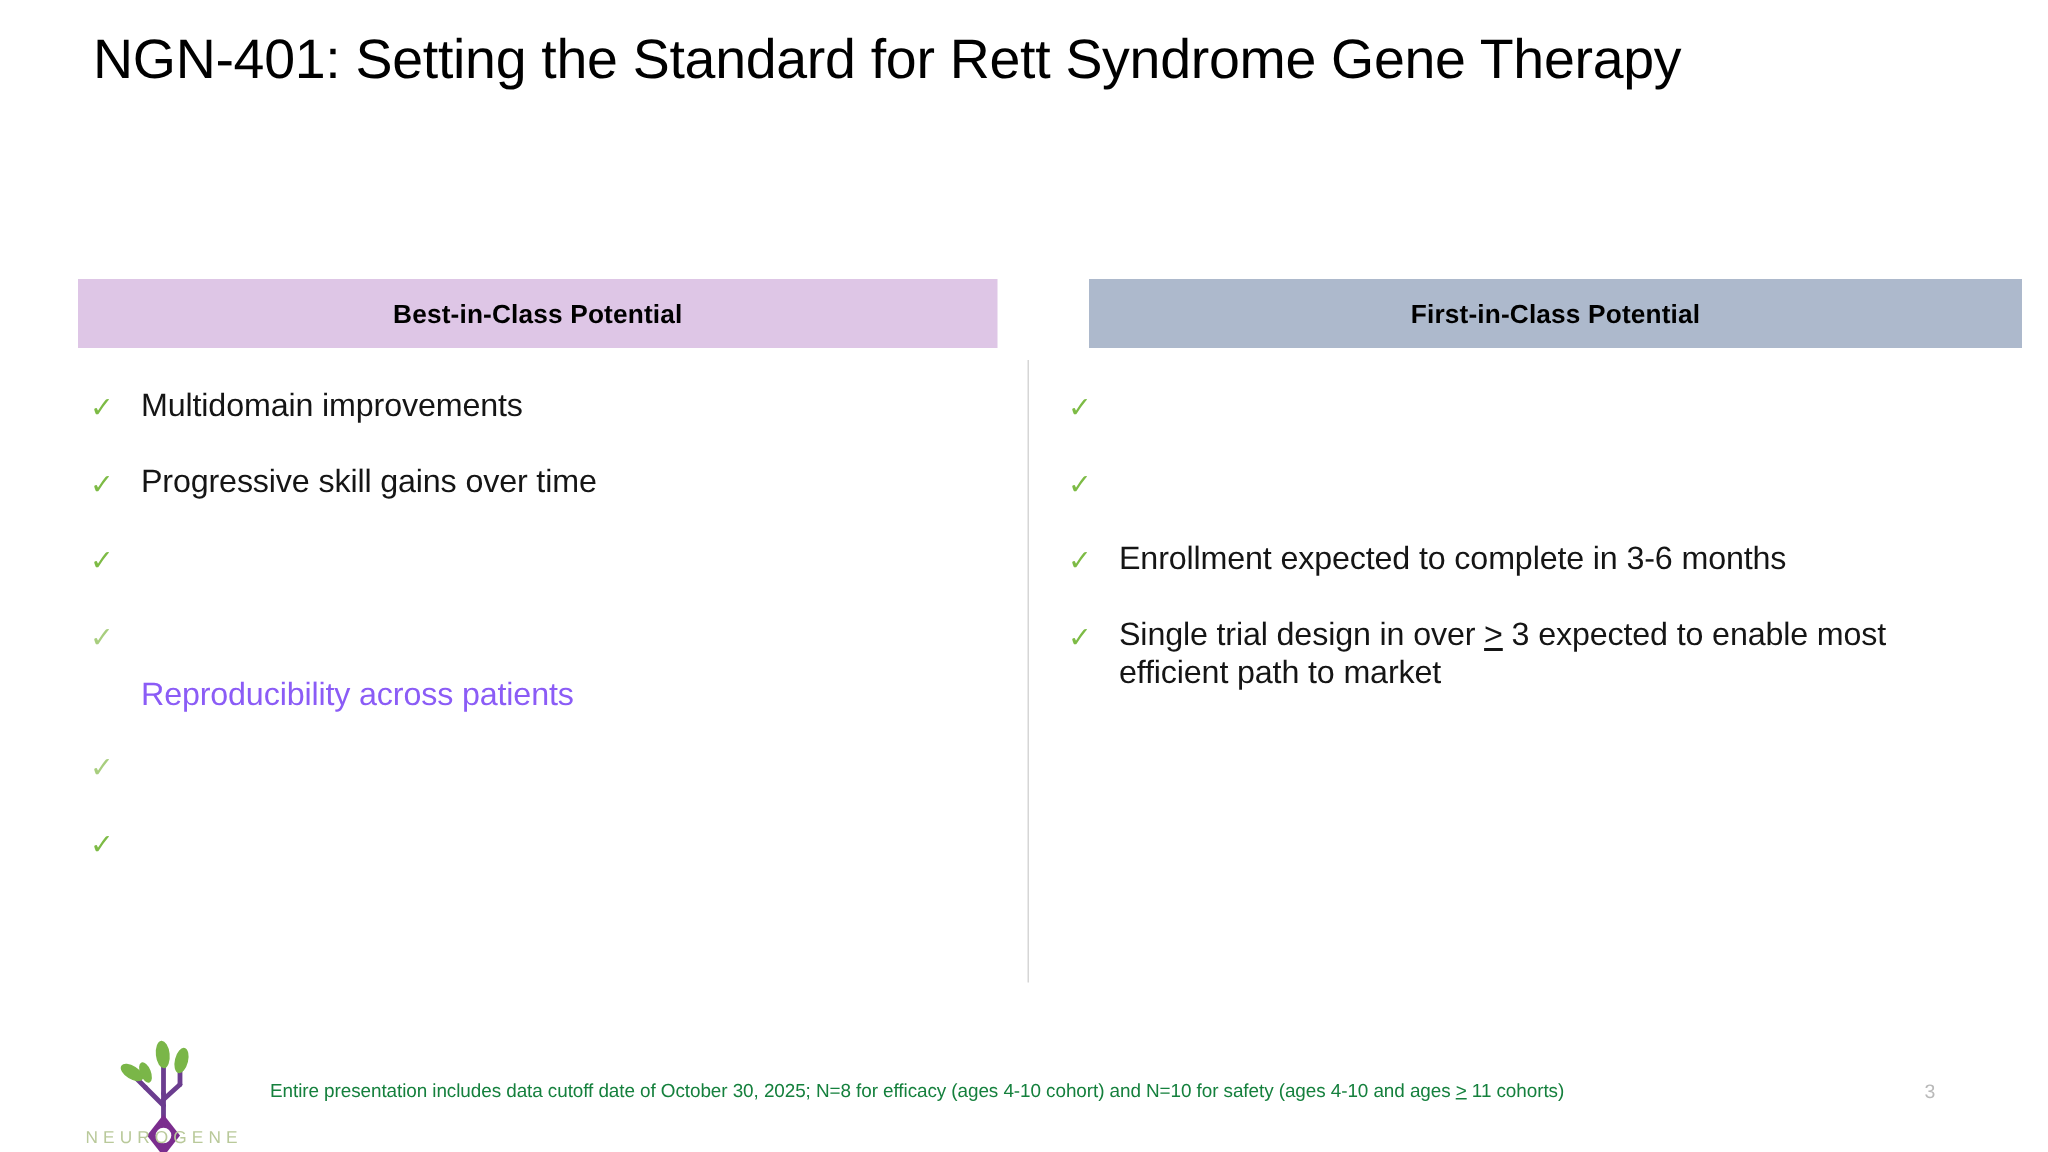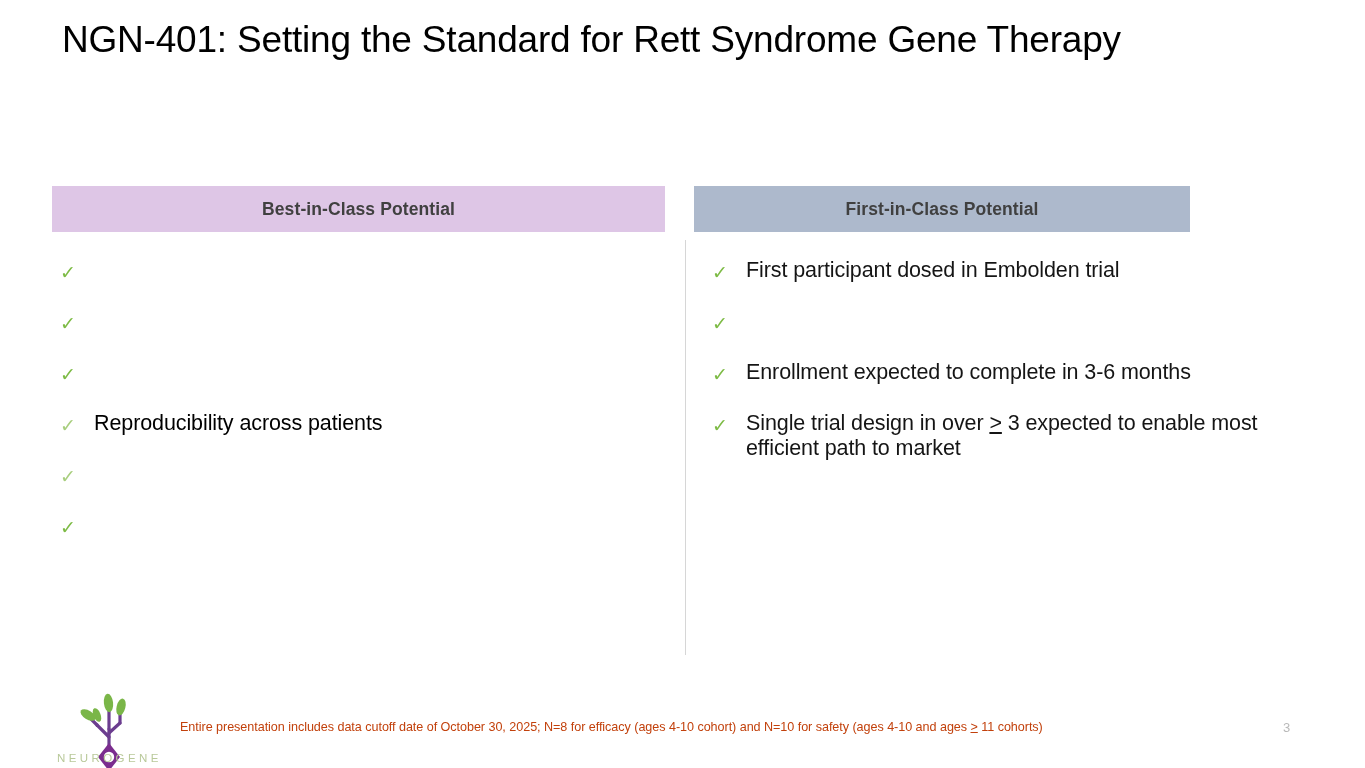--- a/index.html
+++ b/index.html
@@ -32,31 +32,31 @@
   
   .col-header {
     position: absolute;
     top: 186px;
     height: 46px;
     display: flex;
     align-items: center;
     justify-content: center;
     font-size: 17.5px;
     font-weight: bold;
-    color: #404040;
+    color: #000000;
     letter-spacing: 0.1px;
   }
   .col-header.left {
     left: 52px;
     width: 613px;
     background: #dec6e6;
   }
   .col-header.right {
-    left: 694px;
-    width: 496px;
+    left: 726px;
+    width: 622px;
     background: #adb9cc;
   }
 
   
   .divider {
     position: absolute;
     left: 685px;
     top: 240px;
     width: 1px;
     height: 415px;
@@ -84,33 +84,33 @@
     line-height: 28px;
     padding-top: 1px;
   }
   .bullet .btext {
     flex: 1 1 auto;
     font-size: 21.5px;
     line-height: 25px;
     color: #151515;
     letter-spacing: -0.1px;
   }
-  .bullet.dim .btext { color: #000000; }
+  .bullet.dim .btext { color: #8b5cf6; margin-top: 40px; }
   .bullet.dim .check { color: #a8ce7e; }
 
   .gte { text-decoration: underline; }
 
   
   .footnote {
     position: absolute;
     left: 180px;
     top: 719px;
     font-size: 12.6px;
     line-height: 16px;
-    color: #c2410c;
+    color: #15803d;
     letter-spacing: -0.05px;
     white-space: nowrap;
   }
   .page-number {
     position: absolute;
     left: 1283px;
     top: 720px;
     font-size: 13px;
     color: #b9b9b9;
   }
@@ -136,24 +136,26 @@
 <div class="col-header right">
   <span>First-in-Class Potential</span>
 </div>
 
 <div class="divider"></div>
 
 <div class="bullet-col left">
 
   <div class="bullet">
     <span class="check">✓</span>
-  </div>
-
-  <div class="bullet">
-    <span class="check">✓</span>
+    <span class="btext">Multidomain improvements</span>
+  </div>
+
+  <div class="bullet">
+    <span class="check">✓</span>
+    <span class="btext">Progressive skill gains over time</span>
   </div>
 
   <div class="bullet">
     <span class="check">✓</span>
   </div>
 
   <div class="bullet dim">
     <span class="check">✓</span>
     <span class="btext">Reproducibility across patients</span>
   </div>
@@ -165,21 +167,20 @@
   <div class="bullet">
     <span class="check">✓</span>
   </div>
 
 </div>
 
 <div class="bullet-col right">
 
   <div class="bullet">
     <span class="check">✓</span>
-    <span class="btext">First participant dosed in Embolden trial</span>
   </div>
 
   <div class="bullet">
     <span class="check">✓</span>
   </div>
 
   <div class="bullet">
     <span class="check">✓</span>
     <span class="btext">Enrollment expected to complete in 3-6 months</span>
   </div>

